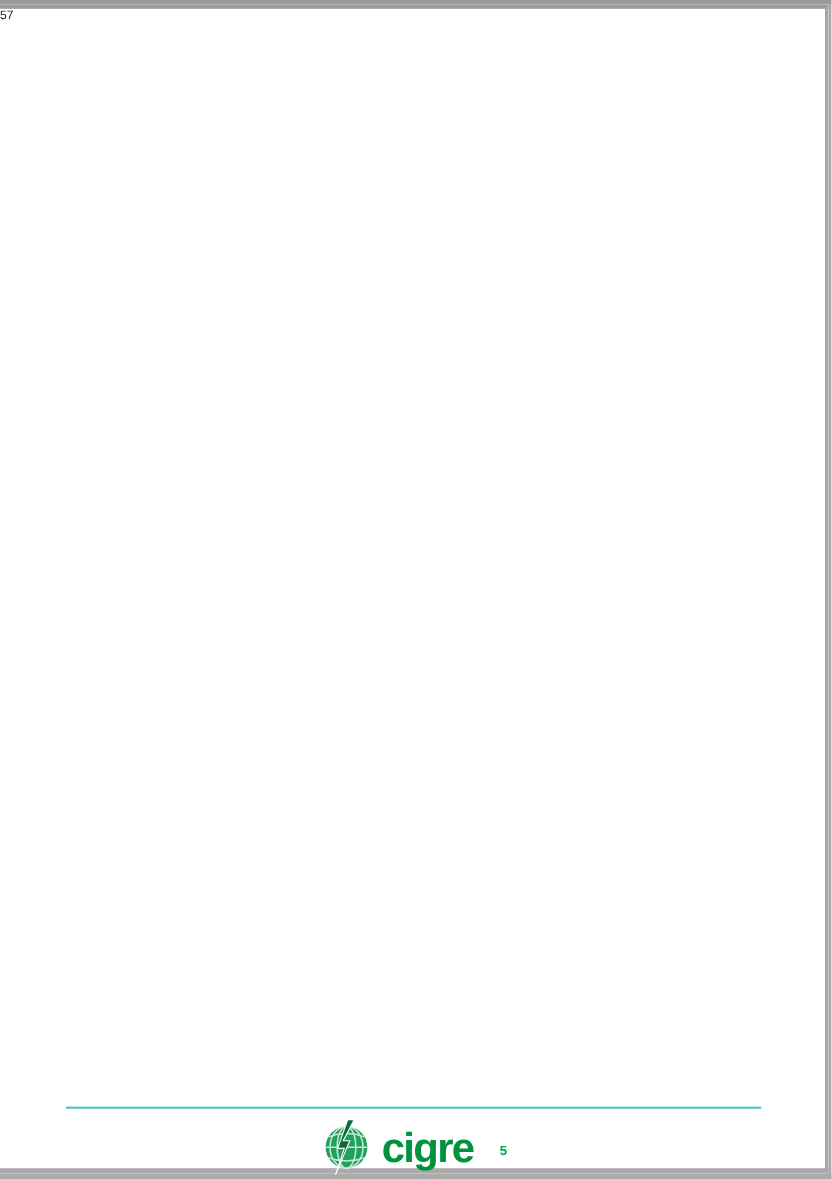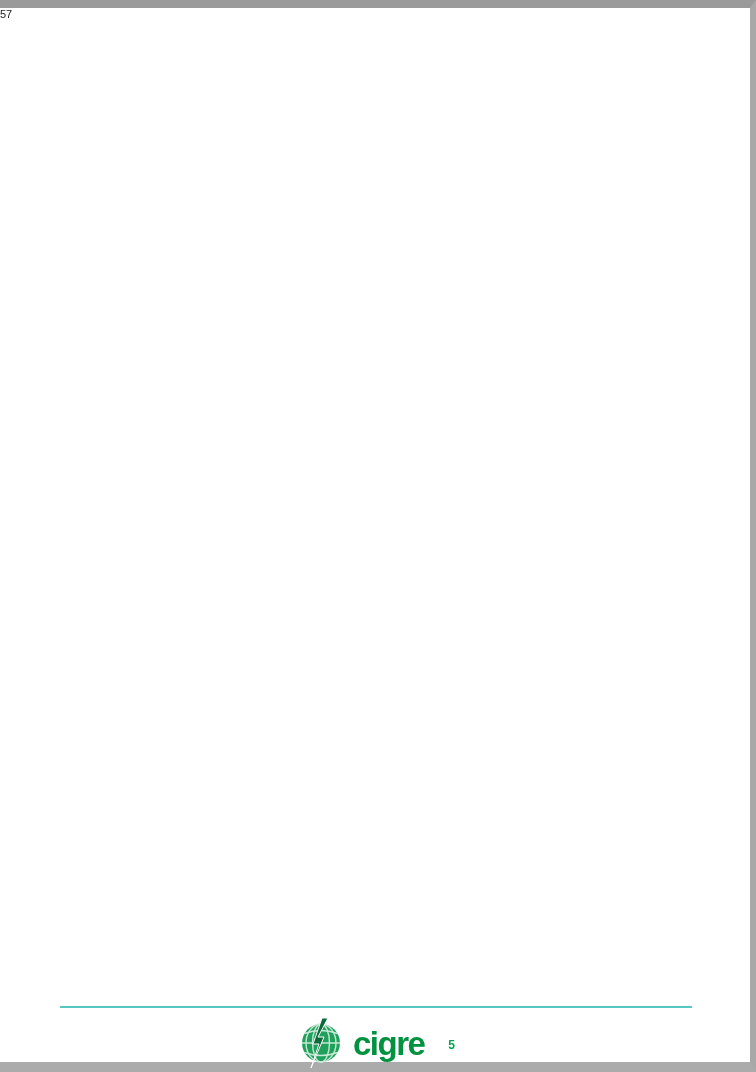--- a/index.html
+++ b/index.html
@@ -106,21 +106,21 @@
   }
   .footer-inner {
     display: flex; align-items: center; justify-content: center;
     margin-top: 9px;
     gap: 8px;
   }
   .logo { display: flex; align-items: center; gap: 6px; }
   .logo-text {
     color: var(--logo-green);
     font-weight: bold;
-    font-size: 33px;
+    font-size: 38px;
     letter-spacing: -1.5px;
     line-height: 1;
     padding-bottom: 4px;
   }
   .footer-page {
     color: var(--green);
     font-size: 12px;
     font-weight: bold;
     margin-left: 16px;
   }

